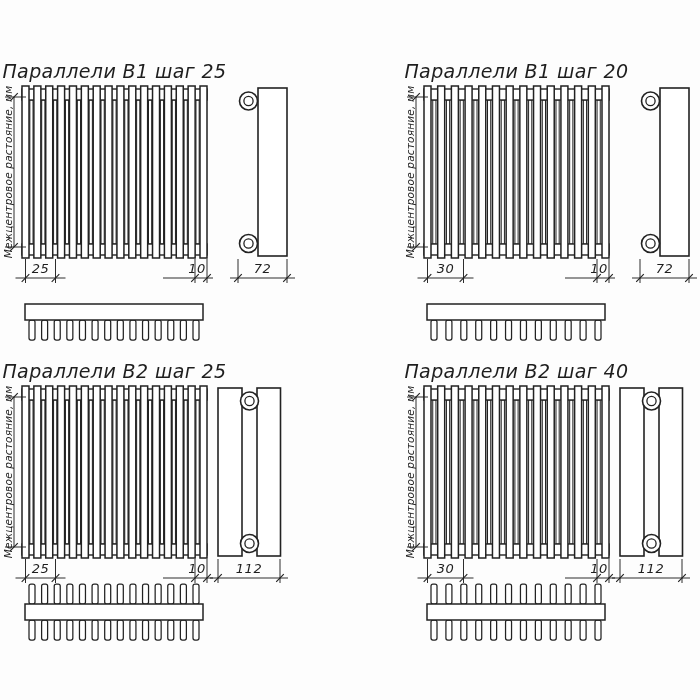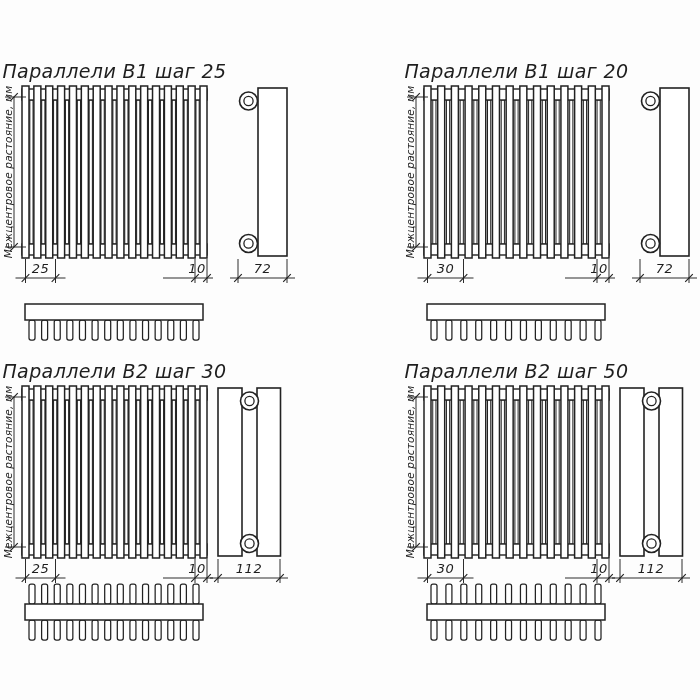--- a/index.html
+++ b/index.html
@@ -338,27 +338,27 @@
 
   <div>
     <div class="t title" id="t1" style="left: 516.5px; top: 62px;">Параллели В1 шаг 20</div>
     <div class="t vlabel" id="v1" style="left: 410px; top: 172px;">Межцентровое растояние, мм</div>
     <div class="t dim" id="s1" style="left: 445.5px; top: 261.5px;">30</div>
     <div class="t dim" id="w1" style="left: 599px; top: 261.5px;">10</div>
     <div class="t dim" id="d1" style="left: 664.5px; top: 261.5px;">72</div>
   </div>
 
   <div>
-    <div class="t title" id="t2" style="left: 114.5px; top: 362px;">Параллели В2 шаг 30</div>
+    <div class="t title" id="t2" style="left: 114.5px; top: 362px;">Параллели В2 шаг 25</div>
     <div class="t vlabel" id="v2" style="left: 8px; top: 472px;">Межцентровое растояние, мм</div>
     <div class="t dim" id="s2" style="left: 40.5px; top: 561.5px;">25</div>
     <div class="t dim" id="w2" style="left: 197px; top: 561.5px;">10</div>
     <div class="t dim" id="d2" style="left: 249px; top: 561.5px;">112</div>
   </div>
 
   <div>
-    <div class="t title" id="t3" style="left: 516.5px; top: 362px;">Параллели В2 шаг 50</div>
+    <div class="t title" id="t3" style="left: 516.5px; top: 362px;">Параллели В2 шаг 40</div>
     <div class="t vlabel" id="v3" style="left: 410px; top: 472px;">Межцентровое растояние, мм</div>
     <div class="t dim" id="s3" style="left: 445.5px; top: 561.5px;">30</div>
     <div class="t dim" id="w3" style="left: 599px; top: 561.5px;">10</div>
     <div class="t dim" id="d3" style="left: 651px; top: 561.5px;">112</div>
   </div>
 </div>
 
 </body></html>

